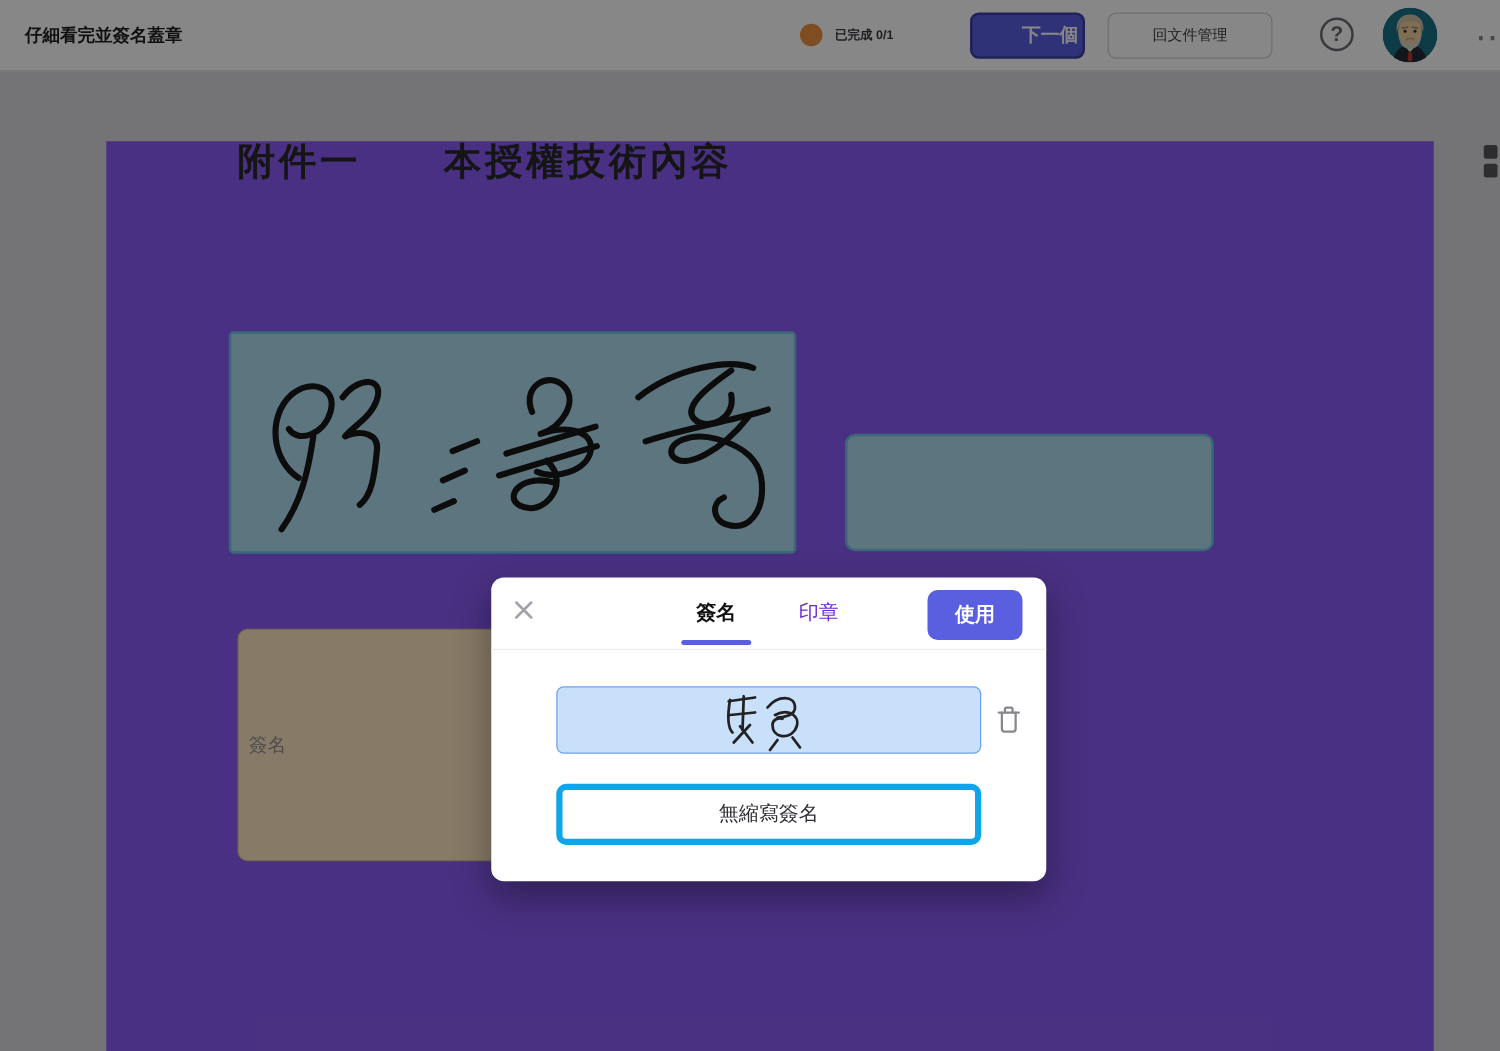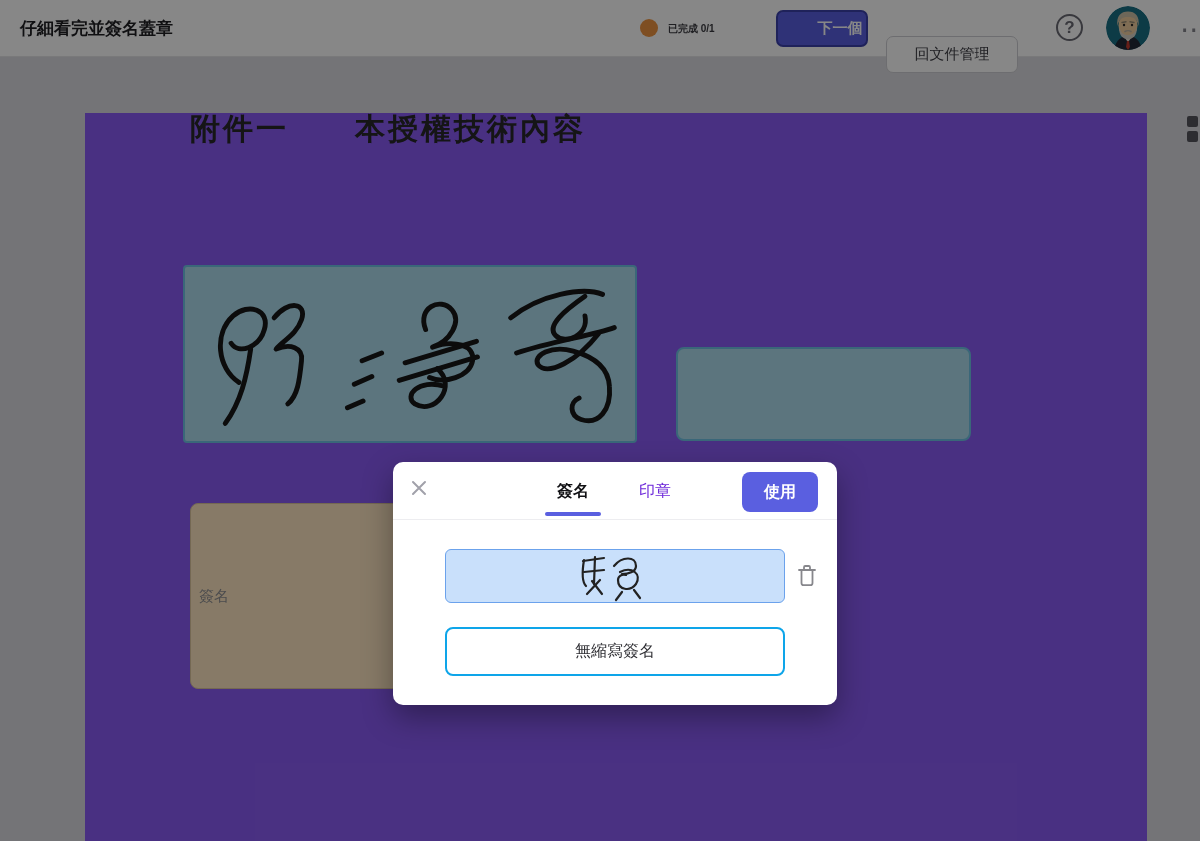--- a/index.html
+++ b/index.html
@@ -10,45 +10,44 @@
     font-family:"Liberation Sans","DejaVu Sans",sans-serif;
   }
 
   
   .header {
     position:absolute; left:0; top:0; width:1200px; height:57px;
     background:#ffffff; border-bottom:1px solid #e4e4e7; z-index:1;
   }
   .header-title {
     position:absolute; left:20px; top:0; height:57px; line-height:57px;
-    font-size:17px; font-weight:700; color:#1f1f23;
+    font-size:14px; font-weight:700; color:#1f1f23;
   }
   .progress-dot {
     position:absolute; left:640px; top:19px; width:18px; height:18px;
     border-radius:50%; background:#ef9440;
   }
   .progress-label {
     position:absolute; left:668px; top:0; height:57px; line-height:57px;
     font-size:10px; font-weight:600; color:#3a3a40;
   }
   .btn-next {
     position:absolute; left:776px; top:10px; width:92px; height:37px;
     background:#5a5fe0; border:2px solid #3c41ab; border-radius:7px;
     color:#ffffff; font-size:15px; font-weight:700; cursor:pointer;
     display:flex; align-items:center; justify-content:center;
     font-family:inherit;
     padding-left:36px;
   }
   .btn-back {
     position:absolute; left:886px; top:10px; width:132px; height:37px;
     background:#ffffff; border:1px solid #cfcfd4; border-radius:7px;
-    color:#3f3f46; font-size:15px; font-weight:500; cursor:pointer;
-    display:flex; align-items:center; justify-content:center;
-    font-family:inherit;
-    margin-top:26px;
+    color:#3f3f46; font-size:12px; font-weight:500; cursor:pointer;
+    display:flex; align-items:center; justify-content:center;
+    font-family:inherit;
   }
   .help-icon {
     position:absolute; left:1056px; top:14px; width:27px; height:27px;
     border:2.5px solid #6b6b74; border-radius:50%;
     color:#6b6b74; font-size:17px; font-weight:700;
     display:flex; align-items:center; justify-content:center; cursor:pointer;
   }
   .avatar {
     position:absolute; left:1106px; top:6px; width:44px; height:44px;
     border-radius:50%; overflow:hidden; cursor:pointer;
@@ -128,21 +127,21 @@
   .sig-preview {
     position:absolute; left:52px; top:87px; width:340px; height:54px;
     background:#c9e0fb; border:1.5px solid #6ba2ec; border-radius:6px;
     display:flex; align-items:center; justify-content:center; cursor:pointer;
   }
   .trash-btn {
     position:absolute; left:403px; top:102px; width:24px; height:26px; cursor:pointer;
   }
   .btn-noabbrev {
     position:absolute; left:52px; top:165px; width:340px; height:49px;
-    background:#ffffff; border:2px solid #0ea5e9; border-radius:8px;
+    background:#ffffff; border:5px solid #0ea5e9; border-radius:8px;
     color:#2e2e33; font-size:16px; cursor:pointer;
     display:flex; align-items:center; justify-content:center;
     font-family:inherit;
   }
 </style>
 </head>
 <body>
 
 <div class="header">
   <div class="header-title">仔細看完並簽名蓋章</div>

